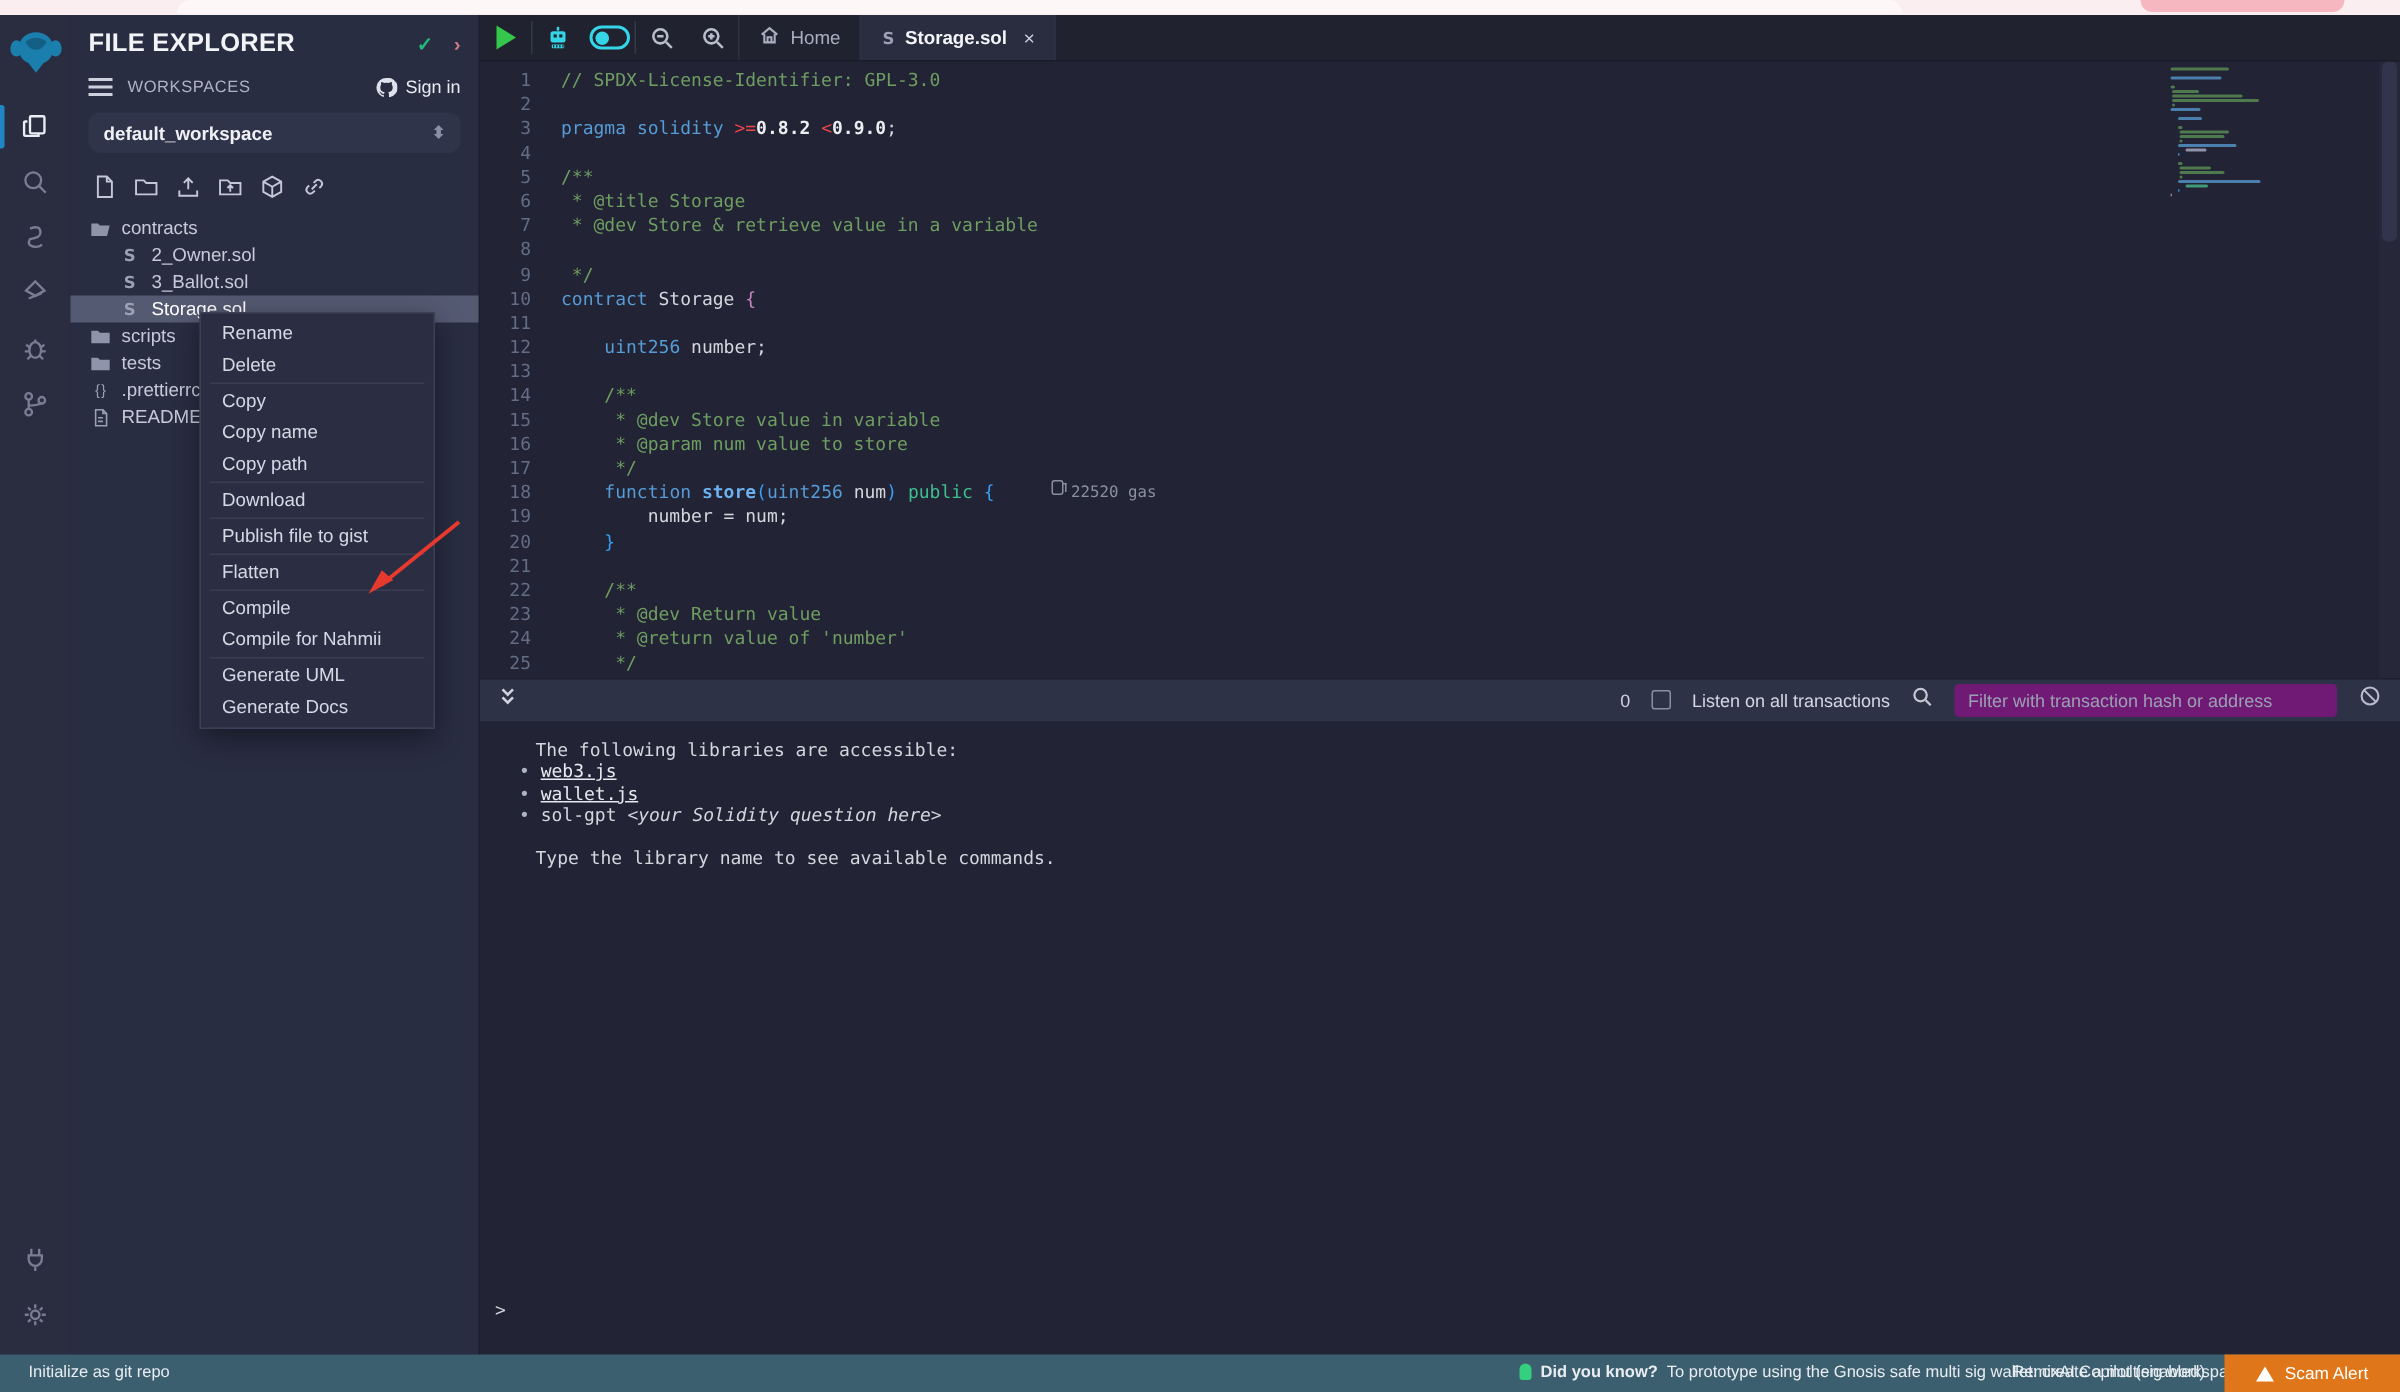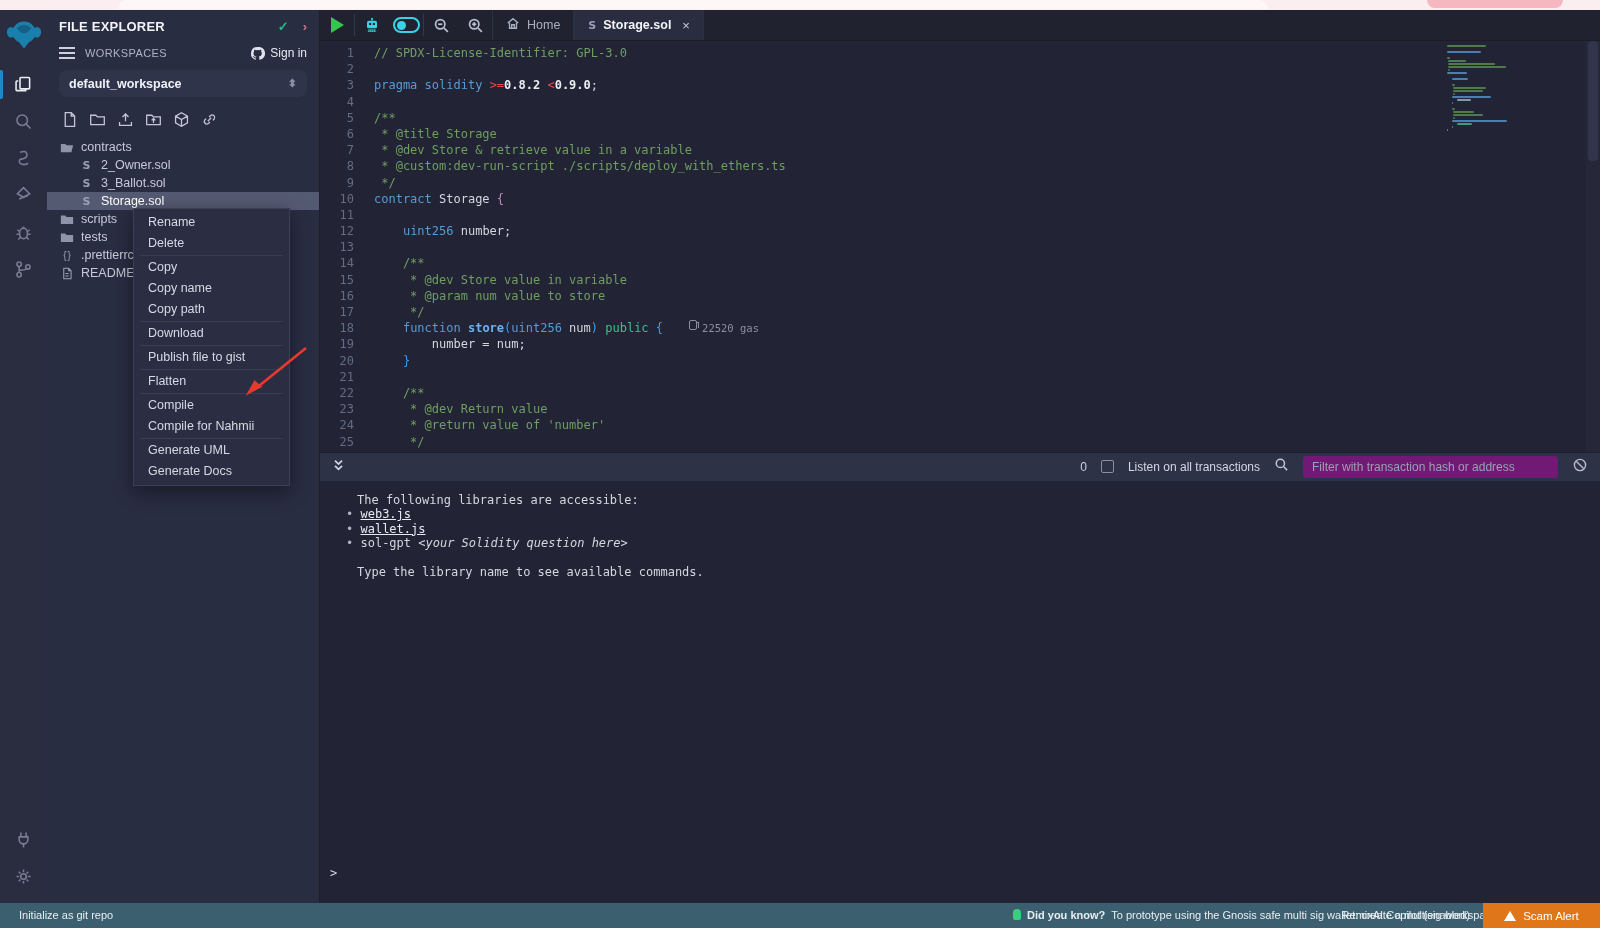--- a/index.html
+++ b/index.html
@@ -20,21 +20,21 @@
   .rail-item svg { width:21px; height:21px; stroke:#787d93; fill:none;
     stroke-width:1.8; }
   .rail-item.active svg { stroke:#eceef5; }
   .rail-item.active::before { content:""; position:absolute; left:0; top:4px;
     bottom:4px; width:3px; background:#2086c5; border-radius:0 2px 2px 0; }
   .rail-spacer { flex:1; }
   
   .panel { width:273px; background:#292d42; flex-shrink:0; position:relative;
     border-right:1px solid #1d1f2d; color:#c6cad8; }
   .panel-header { display:flex; align-items:center; padding:9px 12px 4px 12px; }
-  .panel-title { font-size:13px; font-weight:bold; color:#f2f3f7; letter-spacing:.2px; flex:1; }
+  .panel-title { font-size:17px; font-weight:bold; color:#f2f3f7; letter-spacing:.2px; flex:1; }
   .check-icon { color:#23b97d; font-size:13px; font-weight:bold; margin-right:14px; }
   .chev-icon { color:#d0798a; font-size:13px; font-weight:bold; }
   .ws-row { display:flex; align-items:center; padding:8px 12px 4px 12px; }
   .hamburger { width:16px; height:12px; border-top:2px solid #cdd1dd;
     border-bottom:2px solid #cdd1dd; position:relative; margin-right:10px; }
   .hamburger::after { content:""; position:absolute; left:0; right:0; top:3px;
     height:2px; background:#cdd1dd; }
   .ws-label { flex:1; font-size:11px; color:#aeb3c4; letter-spacing:.4px; }
   .signin { display:flex; align-items:center; font-size:12px; color:#e8eaf1; gap:5px; }
   .gh-icon { width:15px; height:13px; fill:#dfe2ec; }
@@ -82,21 +82,21 @@
   .lc { color:#d4d7de; }
   .cm  { color:#6f9e62; }
   .kw  { color:#569cd6; }
   .fn  { color:#6cb2f0; font-weight:bold; }
   .kw2 { color:#3fbf8f; }
   .br1 { color:#c586c0; }
   .br2 { color:#359ff4; }
   .op  { color:#f44747; }
   .num { color:#eceef2; font-weight:bold; }
   .pl  { color:#d4d7de; }
-  .gas { color:#8b90a0; font-size:10.5px; margin-left:26px; display:inline-flex;
+  .gas { color:#8b90a0; font-size:10.5px; margin-left:38px; display:inline-flex;
     gap:5px; }
   .gas-icon { width:8px; height:10px; border:1.3px solid #8b90a0; border-radius:2px;
     position:relative; display:inline-block; }
   .gas-icon::after { content:""; position:absolute; right:-3px; top:1px; width:2px;
     height:5px; border-right:1.3px solid #8b90a0; border-top:1.3px solid #8b90a0; }
   .minimap { position:absolute; top:4px; right:78px; width:75px; }
   .minimap .mm-line { height:2px; margin-bottom:1px; border-radius:1px; }
   .vscroll { position:absolute; top:0; right:0; width:14px; bottom:0;
     background:#262839; }
   .vscroll .thumb { position:absolute; top:0; left:2px; right:2px; height:120px;
@@ -372,21 +372,21 @@
 
     <div class="editor">
       <div class="code-scroll">
           <div class="code-line"><span class="ln">1</span><span class="lc"><span class="cm">// SPDX-License-Identifier: GPL-3.0</span></span></div>
           <div class="code-line"><span class="ln">2</span><span class="lc"></span></div>
           <div class="code-line"><span class="ln">3</span><span class="lc"><span class="kw">pragma</span><span class="pl"> </span><span class="kw">solidity</span><span class="pl"> </span><span class="op">&gt;=</span><span class="num">0.8.2</span><span class="pl"> </span><span class="op">&lt;</span><span class="num">0.9.0</span><span class="pl">;</span></span></div>
           <div class="code-line"><span class="ln">4</span><span class="lc"></span></div>
           <div class="code-line"><span class="ln">5</span><span class="lc"><span class="cm">/**</span></span></div>
           <div class="code-line"><span class="ln">6</span><span class="lc"><span class="cm"> * @title Storage</span></span></div>
           <div class="code-line"><span class="ln">7</span><span class="lc"><span class="cm"> * @dev Store &amp; retrieve value in a variable</span></span></div>
-          <div class="code-line"><span class="ln">8</span><span class="lc"><span class="cm"> * @custom:dev-run-script ./scripts/deploy_with_ethers.ts</span></span></div>
+          <div class="code-line"><span class="ln">8</span></div>
           <div class="code-line"><span class="ln">9</span><span class="lc"><span class="cm"> */</span></span></div>
           <div class="code-line"><span class="ln">10</span><span class="lc"><span class="kw">contract</span><span class="pl"> Storage </span><span class="br1">{</span></span></div>
           <div class="code-line"><span class="ln">11</span><span class="lc"></span></div>
           <div class="code-line"><span class="ln">12</span><span class="lc"><span class="pl">    </span><span class="kw">uint256</span><span class="pl"> number;</span></span></div>
           <div class="code-line"><span class="ln">13</span><span class="lc"></span></div>
           <div class="code-line"><span class="ln">14</span><span class="lc"><span class="cm">    /**</span></span></div>
           <div class="code-line"><span class="ln">15</span><span class="lc"><span class="cm">     * @dev Store value in variable</span></span></div>
           <div class="code-line"><span class="ln">16</span><span class="lc"><span class="cm">     * @param num value to store</span></span></div>
           <div class="code-line"><span class="ln">17</span><span class="lc"><span class="cm">     */</span></span></div>
           <div class="code-line"><span class="ln">18</span><span class="lc"><span class="pl">    </span><span class="kw">function</span><span class="pl"> </span><span class="fn">store</span><span class="br2">(</span><span class="kw">uint256</span><span class="pl"> num</span><span class="br2">)</span><span class="pl"> </span><span class="kw2">public</span><span class="pl"> </span><span class="br2">{</span></span><span class="gas"><span class="gas-icon"></span>22520 gas</span></div>

